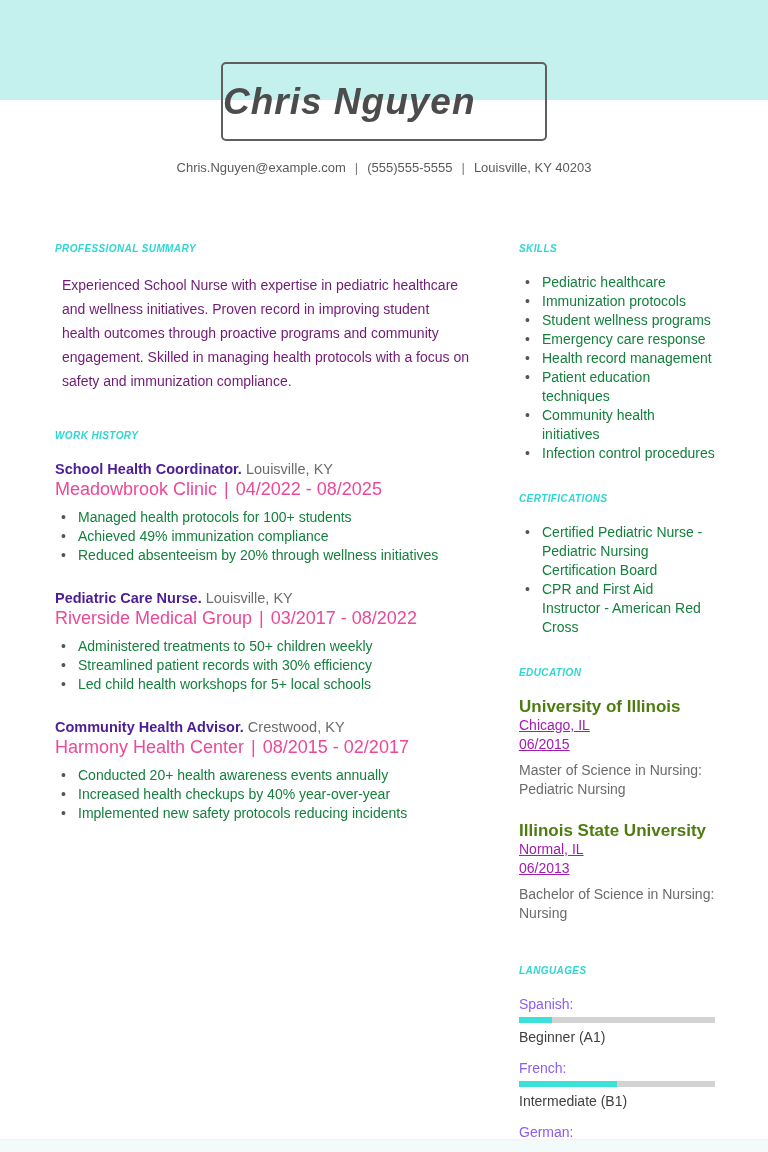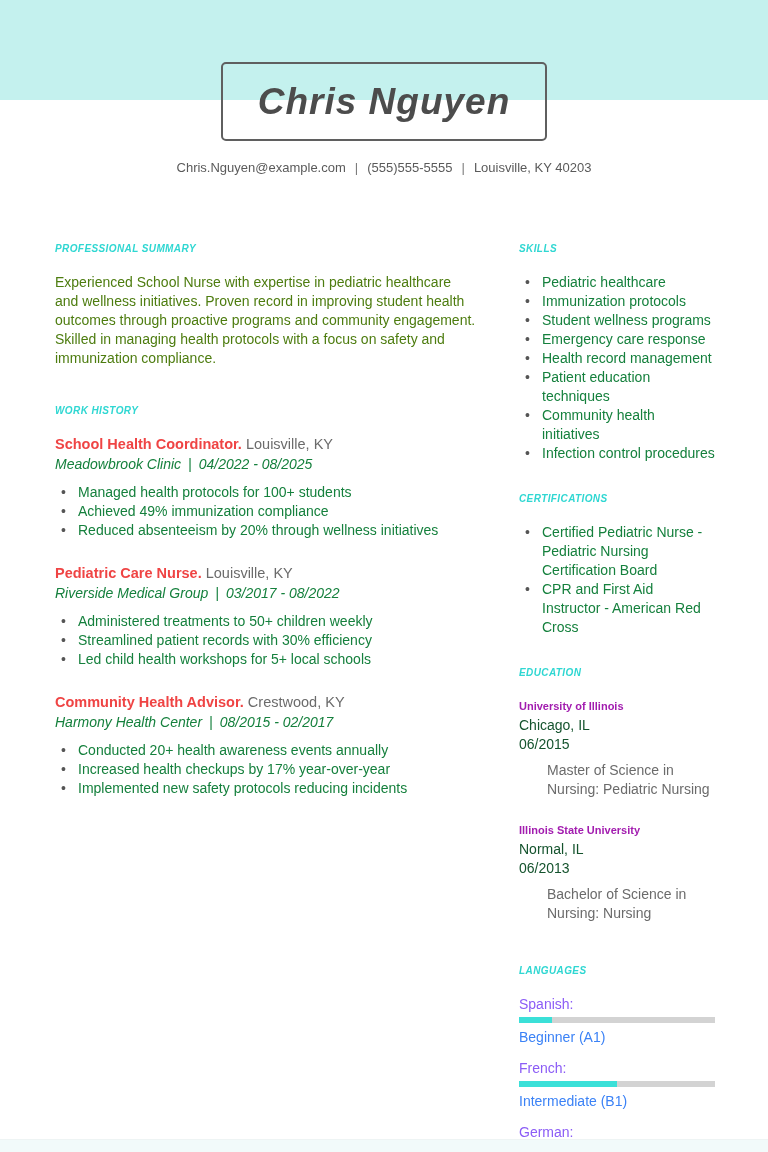--- a/index.html
+++ b/index.html
@@ -28,21 +28,20 @@
     position: absolute;
     top: 62px;
     left: 50%;
     transform: translateX(-50%);
     width: 322px;
     height: 75px;
     border: 2px solid #5f5f5f;
     border-radius: 5px;
     display: flex;
     align-items: center;
-    justify-content: center;
     background: transparent;
   }
   .name-box h1 {
     margin: 0;
     font-size: 37px;
     font-style: italic;
     font-weight: bold;
     color: #4c4c4c;
     letter-spacing: 1px;
     white-space: nowrap;
@@ -68,33 +67,32 @@
   .col-right { width: 196px; margin-left: auto; }
   .sec-h {
     margin: 0 0 19px 0;
     font-size: 10px;
     font-style: italic;
     font-weight: bold;
     color: #2fd7d2;
     letter-spacing: 0.4px;
   }
   .summary-text {
-    margin: 0;
+    margin: 7px;
     font-size: 14px;
-    line-height: 19px;
-    color: #4d7c0f;
+    line-height: 24px;
+    color: #701a75;
   }
   .section-summary { margin-bottom: 37px; }
   .job { margin-bottom: 24px; }
   .job-title-line { font-size: 14.5px; color: #6b6b6b; line-height: 19px; }
-  .job-title { font-weight: bold; color: #ef4444; }
+  .job-title { font-weight: bold; color: #4c1d95; }
   .job-company-line {
-    font-style: italic;
-    font-size: 14px;
-    color: #15803d;
+    font-size: 18px;
+    color: #ec4899;
     line-height: 20px;
   }
   .job-company-line .sep { margin: 0 7px; }
   ul.bullets {
     list-style: none;
     margin: 9px 0 0 0;
     padding: 0 0 0 6px;
   }
   ul.bullets li {
     position: relative;
@@ -108,32 +106,32 @@
     position: absolute;
     left: 0;
     top: 0;
     color: #555555;
     font-size: 14px;
   }
   .section-skills { margin-bottom: 30px; }
   .section-certs { margin-bottom: 30px; }
   .section-edu { margin-bottom: 42px; }
   .school { margin-bottom: 22px; }
-  .school-name { font-weight: bold; color: #a21caf; font-size: 11px; line-height: 19px; }
-  .school-line { font-size: 14px; color: #14532d; line-height: 19px; }
-  .school-degree { margin-top: 7px; font-size: 14px; color: #6b6b6b; line-height: 19px; margin-left: 28px; }
+  .school-name { font-weight: bold; color: #4d7c0f; font-size: 17px; line-height: 19px; }
+  .school-line { font-size: 14px; color: #a21caf; line-height: 19px; text-decoration: underline; }
+  .school-degree { margin-top: 7px; font-size: 14px; color: #6b6b6b; line-height: 19px; }
   .lang { margin-bottom: 12px; }
   .lang-name { font-size: 14px; color: #8b5cf6; line-height: 19px; }
   .lang-bar {
     width: 100%; height: 6px;
     background: #d3d3d3;
     margin: 3px 0 5px 0;
   }
   .lang-fill { height: 100%; background: #3be0d8; }
-  .lang-level { font-size: 14px; color: #3b82f6; line-height: 19px; }
+  .lang-level { font-size: 14px; color: #404040; line-height: 19px; }
 </style>
 </head>
 <body>
 
 <div class="page">
   <div class="band"></div>
   <div class="footer-band"></div>
 
   <div class="name-box">
     <h1>Chris Nguyen</h1>
@@ -187,21 +185,21 @@
         <div class="job">
           <div class="job-title-line">
             <span class="job-title">Community Health Advisor.</span>
             <span>Crestwood, KY</span>
           </div>
           <div class="job-company-line">
             <span>Harmony Health Center</span><span class="sep">|</span><span>08/2015 - 02/2017</span>
           </div>
           <ul class="bullets">
             <li>Conducted 20+ health awareness events annually</li>
-            <li>Increased health checkups by 17% year-over-year</li>
+            <li>Increased health checkups by 40% year-over-year</li>
             <li>Implemented new safety protocols reducing incidents</li>
           </ul>
         </div>
       </section>
 
     </div>
 
     <div class="col-right">
 
       <section class="section-skills">

